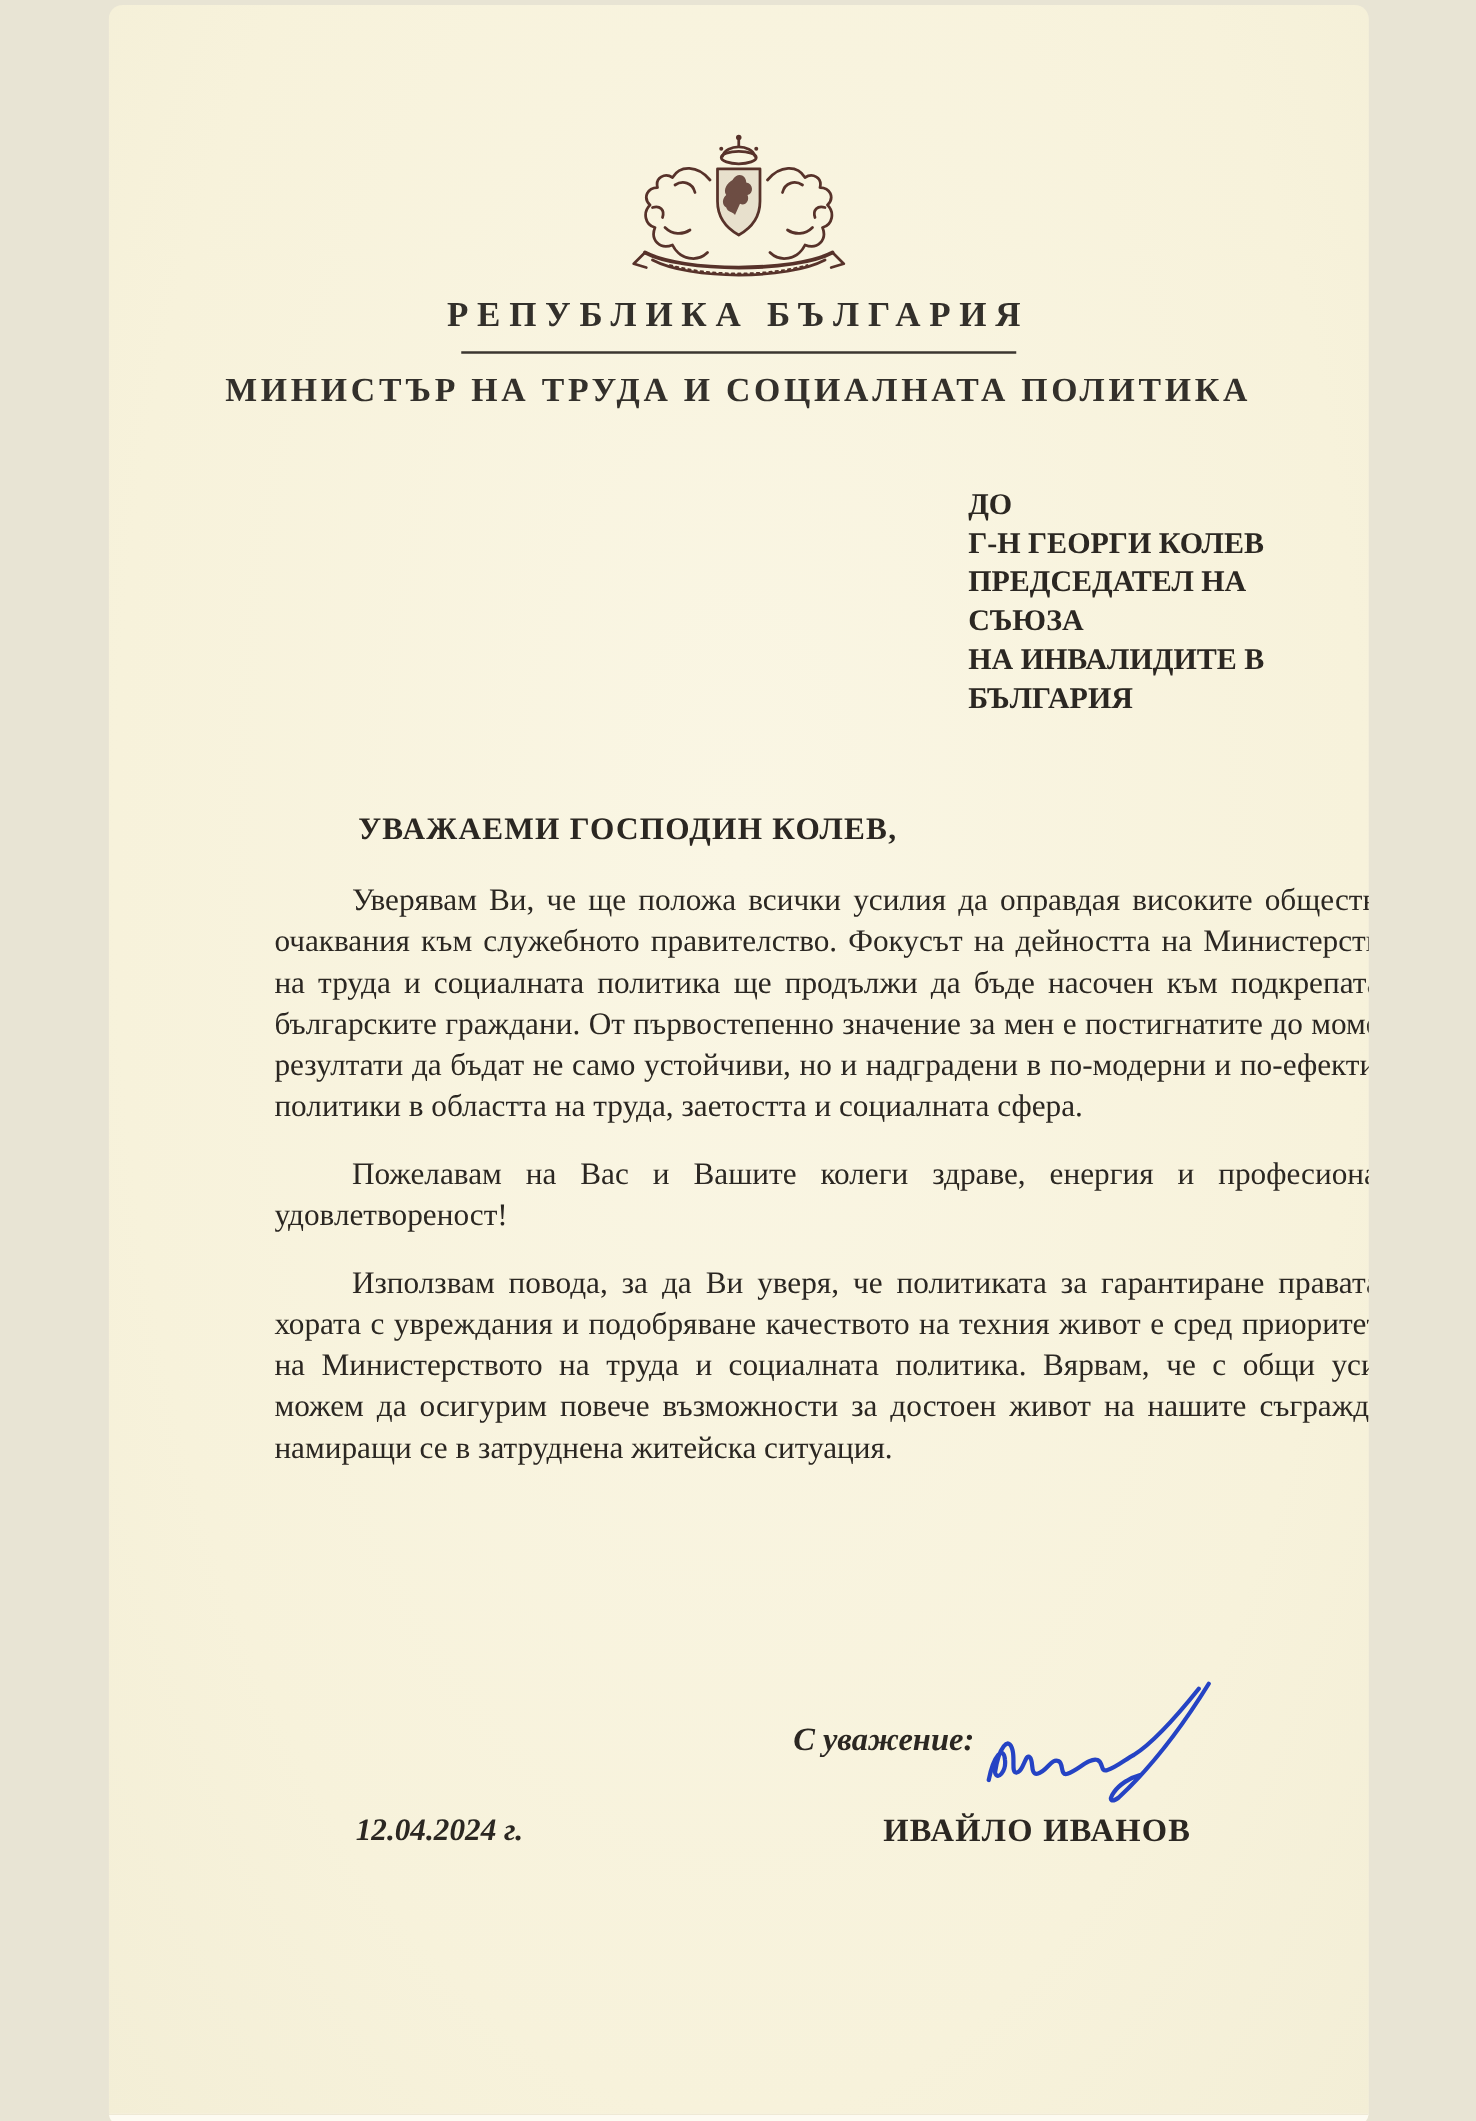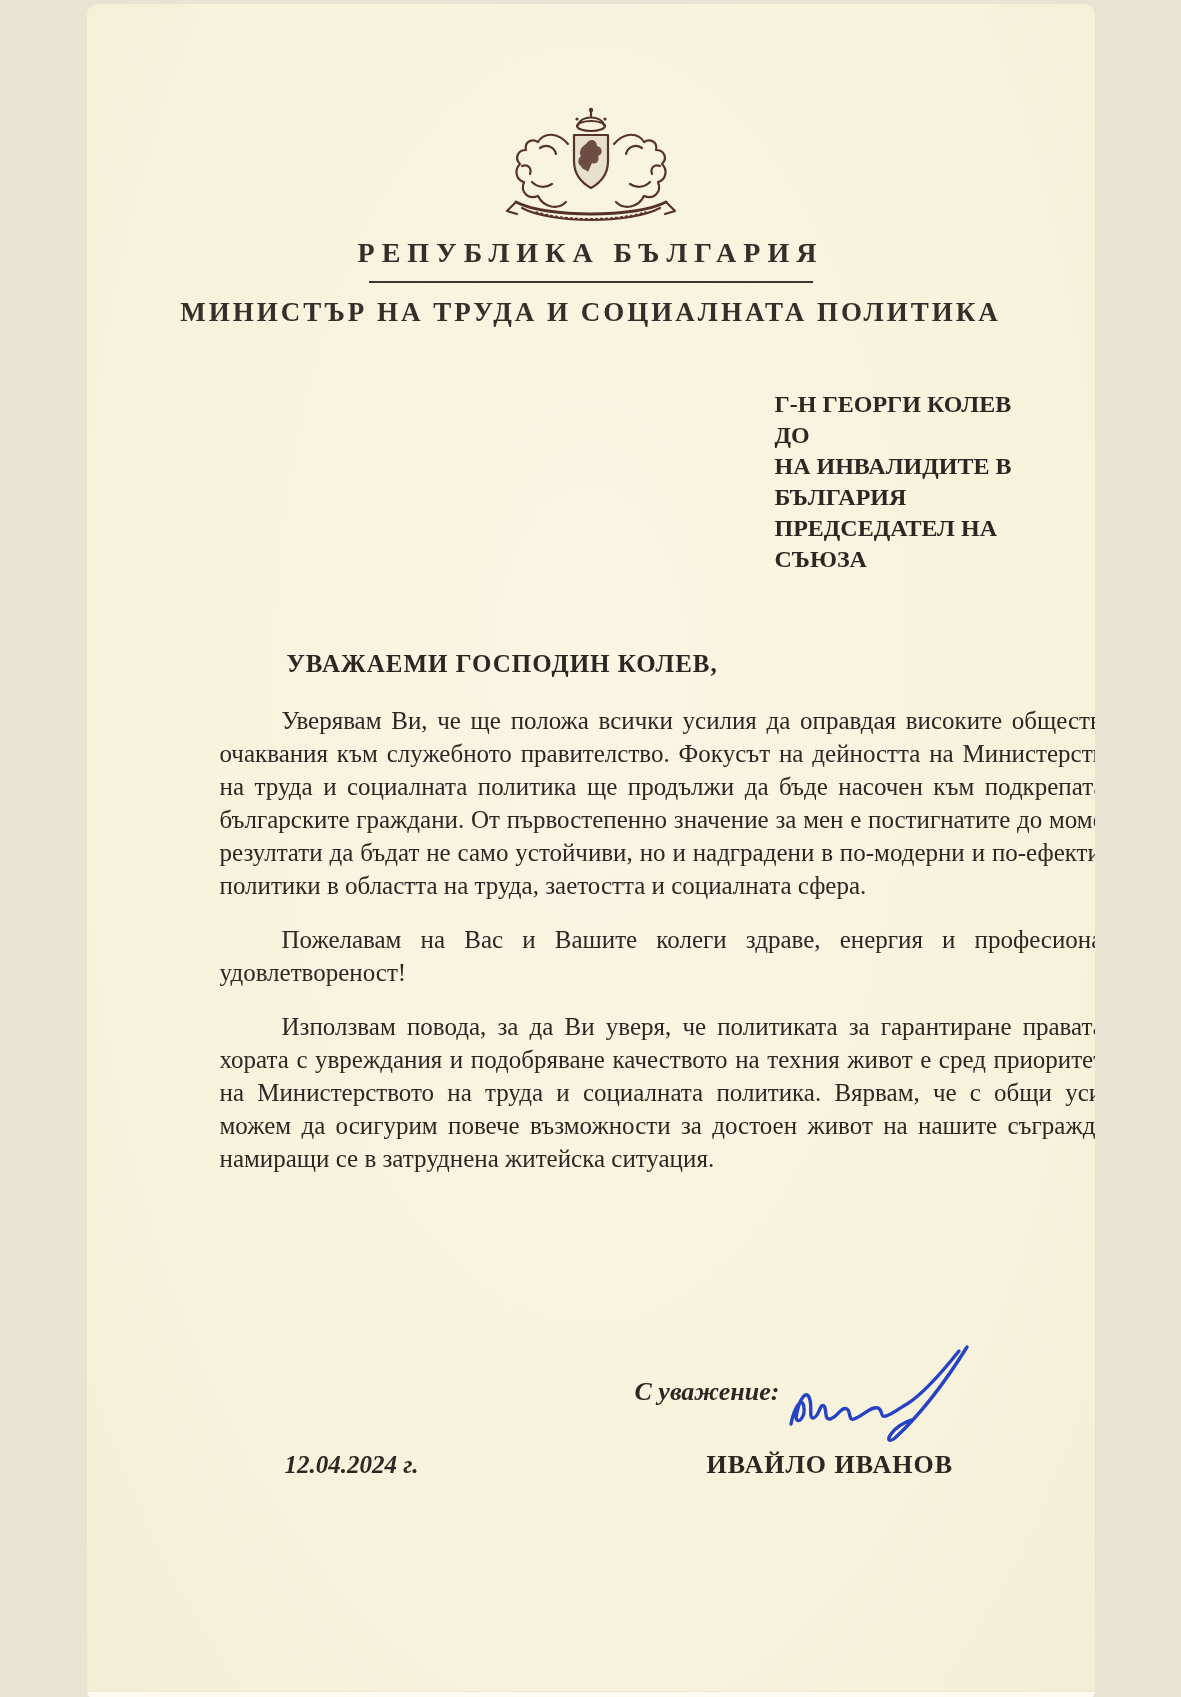--- a/index.html
+++ b/index.html
@@ -104,24 +104,24 @@
         <path d="M50,108 C82,117 128,117 160,108" stroke-width="1.4" stroke-dasharray="2,3"></path>
       </g>
     </svg>
   </div>
 
   <div class="title-republic">РЕПУБЛИКА БЪЛГАРИЯ</div>
   <div class="title-rule"></div>
   <div class="title-ministry">МИНИСТЪР НА ТРУДА И СОЦИАЛНАТА ПОЛИТИКА</div>
 
   <div class="recipient">
+    <div>ДО</div>
     <div>Г-Н ГЕОРГИ КОЛЕВ</div>
-    <div>ДО</div>
+    <div>ПРЕДСЕДАТЕЛ НА СЪЮЗА</div>
     <div>НА ИНВАЛИДИТЕ В БЪЛГАРИЯ</div>
-    <div>ПРЕДСЕДАТЕЛ НА СЪЮЗА</div>
   </div>
 
   <div class="salutation">УВАЖАЕМИ ГОСПОДИН КОЛЕВ,</div>
 
   <div class="body-text">
     <p>Уверявам Ви, че ще положа всички усилия да оправдая високите обществени очаквания към служебното правителство. Фокусът на дейността на Министерството на труда и социалната политика ще продължи да бъде насочен към подкрепата на българските граждани. От първостепенно значение за мен е постигнатите до момента резултати да бъдат не само устойчиви, но и надградени в по-модерни и по-ефективни политики в областта на труда, заетостта и социалната сфера.</p>
     <p>Пожелавам на Вас и Вашите колеги здраве, енергия и професионална удовлетвореност!</p>
     <p>Използвам повода, за да Ви уверя, че политиката за гарантиране правата на хората с увреждания и подобряване качеството на техния живот е сред приоритетите на Министерството на труда и социалната политика. Вярвам, че с общи усилия можем да осигурим повече възможности за достоен живот на нашите съграждани, намиращи се в затруднена житейска ситуация.</p>
   </div>
 

